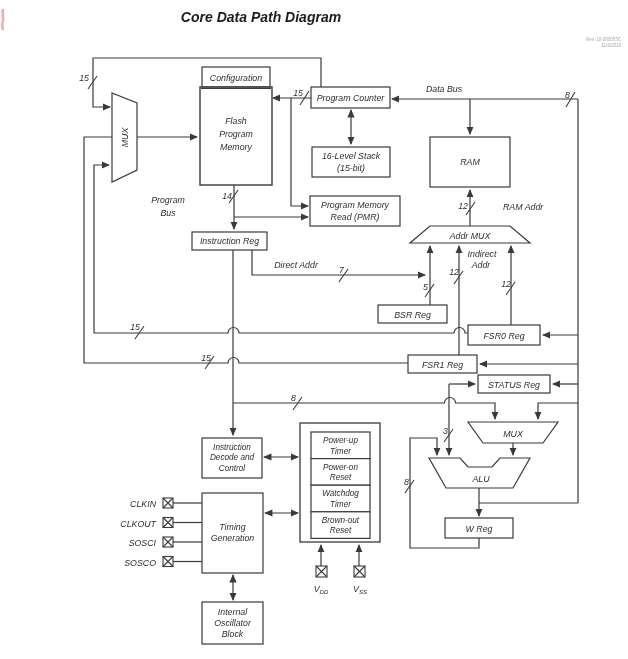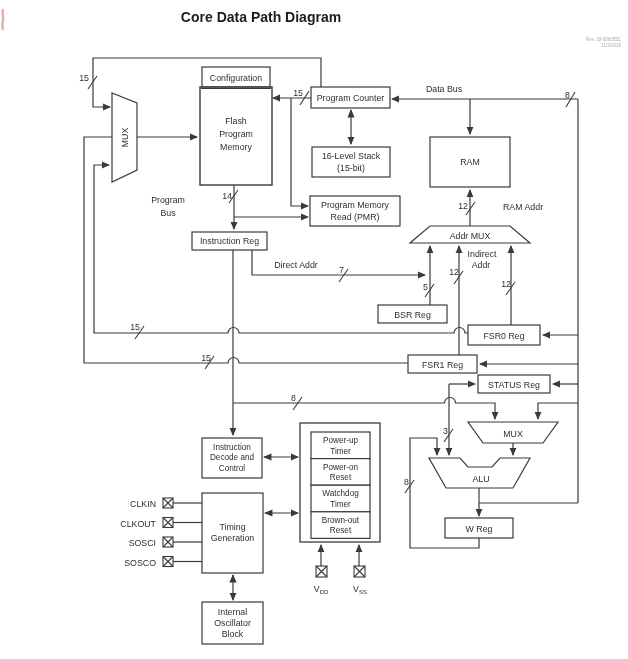--- a/index.html
+++ b/index.html
@@ -1,17 +1,17 @@
 <!DOCTYPE html>
 <html><head>
 <meta charset="utf-8">
 <style>
   html,body{margin:0;padding:0;background:#ffffff;}
   #stage{position:relative;width:628px;height:659px;background:#ffffff;overflow:hidden;
-         font-family:"Liberation Sans", sans-serif;}
+         font-family:"Liberation Sans", sans-serif;font-style:italic;}
   svg{position:absolute;left:0;top:0;}
   .wire{stroke:#3a3a3a;stroke-width:1.2;fill:none;}
   .slash{stroke:#3a3a3a;stroke-width:1.1;fill:none;}
   .shape{fill:#ffffff;stroke:#3a3a3a;stroke-width:1.2;}
   .shape2{fill:#ffffff;stroke:#3a3a3a;stroke-width:1.3;}
   .t{font-family:"Liberation Sans", sans-serif;font-size:8.8px;fill:#2e2e2e;}
   .ts{font-family:"Liberation Sans", sans-serif;font-size:8.2px;fill:#2e2e2e;}
   .tt{font-family:"Liberation Sans", sans-serif;font-size:14px;font-weight:bold;fill:#1c1c1c;}
   .tr{font-family:"Liberation Sans", sans-serif;font-size:4.5px;fill:#a9a9a9;}
   .mid{text-anchor:middle;}

